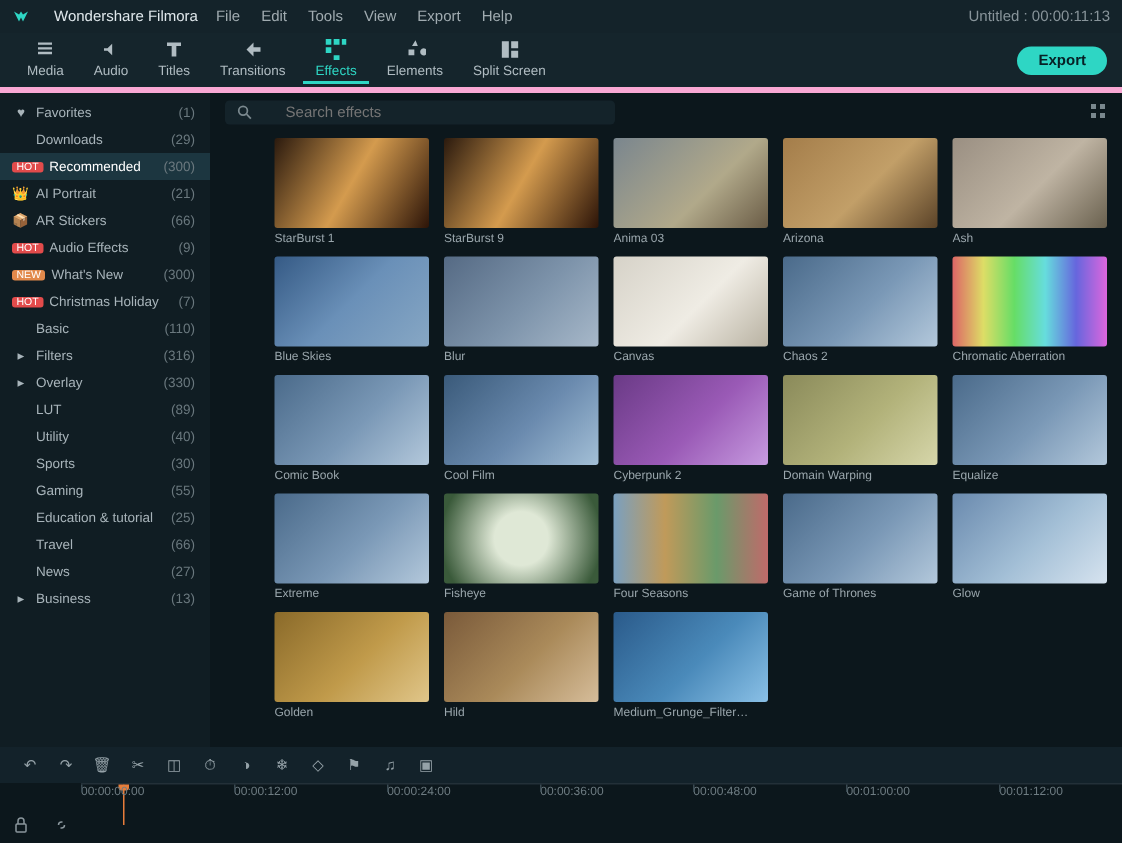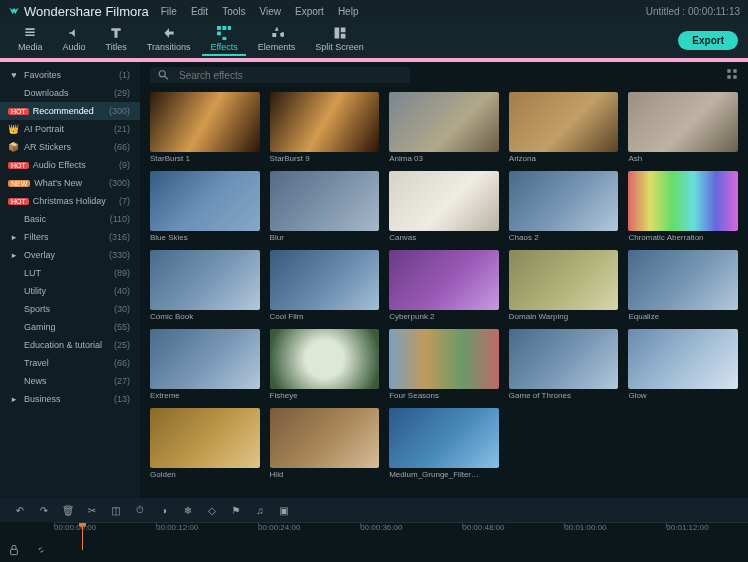--- a/index.html
+++ b/index.html
@@ -1,18 +1,18 @@
 <!DOCTYPE html>
 <html><head>
 <meta charset="utf-8">
 <style>
   * { box-sizing: border-box; margin: 0; padding: 0; font-family: -apple-system, "Segoe UI", Arial, sans-serif; }
   body { width: 748px; height: 562px; background: #0e1a1f; color: #c0c8cc; overflow: hidden; font-size: 10px; }
   .titlebar { height: 22px; background: #14232a; display: flex; align-items: center; padding: 0 8px; gap: 12px; }
-  .titlebar .brand { display: flex; align-items: center; gap: 4px; color: #e0e8ec; font-size: 13px; }
+  .titlebar .brand { display: flex; align-items: center; gap: 16px; color: #e0e8ec; font-size: 10px; }
   .titlebar .brand svg { width: 12px; height: 12px; }
   .menubar { display: flex; gap: 14px; font-size: 10px; color: #a0abb0; text-align: center; }
   .menubar span { cursor: pointer; }
   .titlebar .spacer { flex: 1; }
   .titlebar .status { font-size: 10px; color: #88949a; }
   .toolbar { height: 40px; background: #15252c; display: flex; align-items: center; padding: 0 10px; gap: 4px; border-bottom: 4px solid #f9a8d4; }
   .tool { display: flex; flex-direction: column; align-items: center; gap: 2px; padding: 2px 8px; cursor: pointer; color: #b0bcc2; }
   .tool svg { width: 14px; height: 14px; }
   .tool.active { color: #2ed6c4; border-bottom: 2px solid #2ed6c4; }
   .tool span { font-size: 9px; }
@@ -21,25 +21,25 @@
   .main { display: flex; height: 436px; }
   .sidebar { width: 140px; background: #101d23; overflow-y: auto; padding: 4px 0; }
   .sidebar-item { display: flex; align-items: center; padding: 4px 10px 4px 8px; font-size: 9px; color: #a8b4ba; cursor: pointer; }
   .sidebar-item.active { background: #1c3640; color: #fff; }
   .sidebar-item .prefix { width: 12px; text-align: center; margin-right: 4px; font-size: 9px; }
   .sidebar-item .badge { display: inline-block; padding: 0 3px; border-radius: 2px; font-size: 7px; margin-right: 4px; color: #fff; }
   .sidebar-item .label { flex: 1; white-space: nowrap; overflow: hidden; text-overflow: ellipsis; }
   .sidebar-item .count { color: #6a787e; font-size: 9px; }
   .content { flex: 1; background: #0c171c; display: flex; flex-direction: column; }
   .search-row { height: 26px; display: flex; align-items: center; padding: 0 10px; gap: 8px; }
-  .search-box { display: flex; align-items: center; gap: 10px; background: #14232a; padding: 2px 8px; border-radius: 3px; flex: 1; max-width: 260px; }
+  .search-box { display: flex; align-items: center; gap: 22px; background: #14232a; padding: 2px 8px; border-radius: 3px; flex: 1; max-width: 260px; }
   .search-box input { background: transparent; border: none; color: #c0c8cc; font-size: 10px; outline: none; width: 100%; }
   .grid-toggle { margin-left: auto; color: #7a888e; cursor: pointer; }
   .grid { flex: 1; overflow: hidden; padding: 4px 10px; }
-  .grid-inner { display: grid; grid-template-columns: repeat(5, 1fr); gap: 8px 10px; }
+  .grid-inner { display: grid; grid-template-columns: repeat(5, 1fr); gap: 8px 10px; margin-left: 33px; }
   .card { cursor: pointer; }
   .thumb { width: 100%; height: 60px; border-radius: 2px; background: #223; }
   .card-label { font-size: 8px; color: #9aa6ac; margin-top: 2px; white-space: nowrap; overflow: hidden; text-overflow: ellipsis; }
   .timeline-tools { height: 24px; background: #13222a; display: flex; align-items: center; gap: 12px; padding: 0 14px; }
   .timeline-tools .ticon { color: #95a2a8; cursor: pointer; width: 12px; height: 12px; display:flex; align-items:center; justify-content:center; }
   .timeline { height: 56px; background: #0c171c; display: flex; align-items: flex-start; }
   .timeline-left { width: 54px; height: 100%; display: flex; align-items: center; justify-content: space-around; color: #8a969c; }
   .ruler { flex: 1; position: relative; height: 28px; border-top: 1px solid #233038; overflow: hidden; }
   .tick { position: absolute; top: 0; font-size: 8px; color: #6e7c82; }
   .tick::before { content:""; position:absolute; top:-1px; left:0; width:1px; height:6px; background:#3a4a52; }

